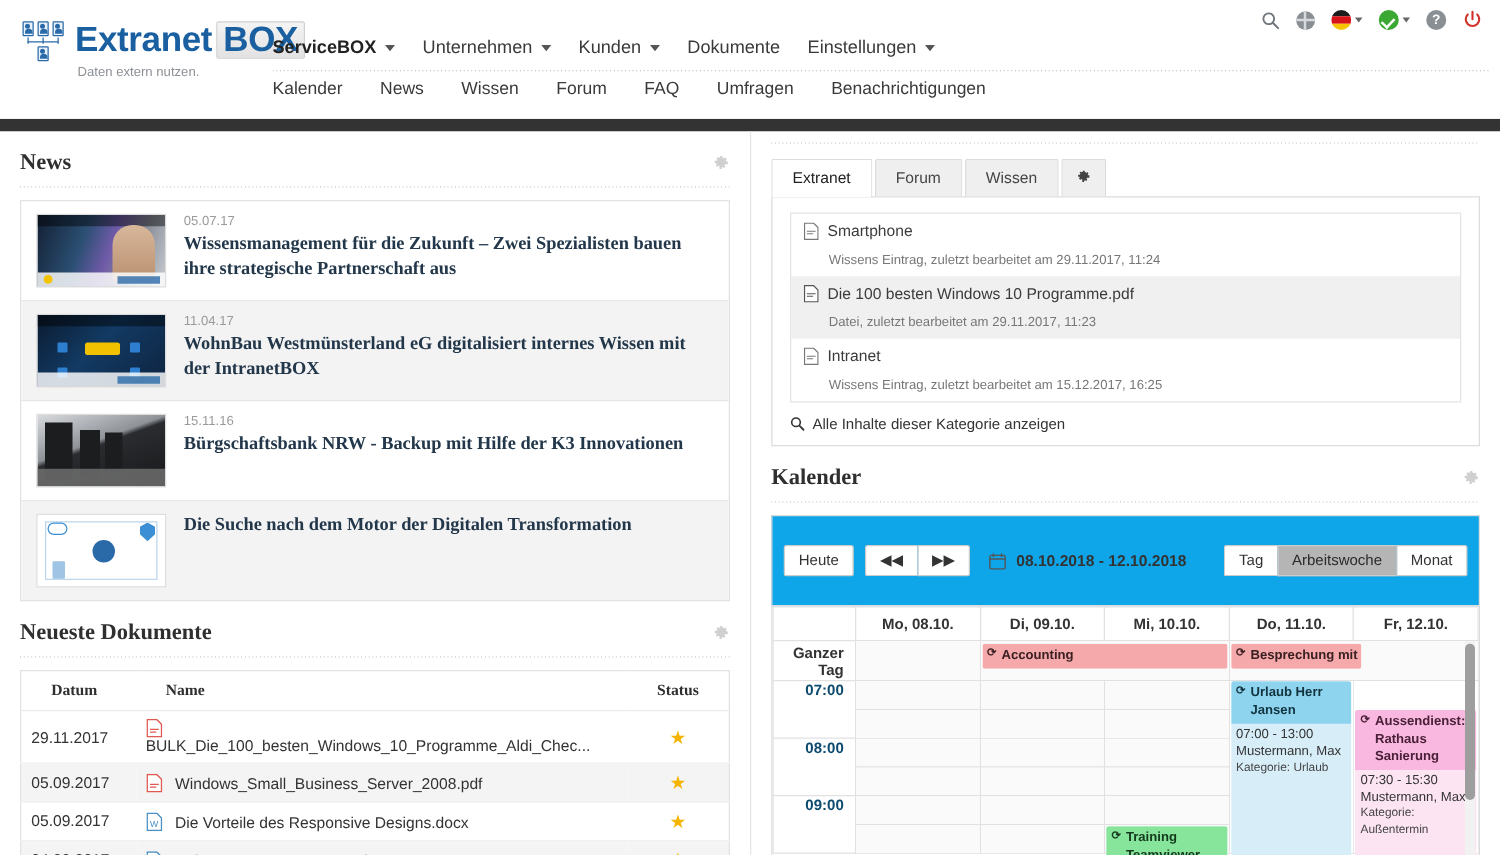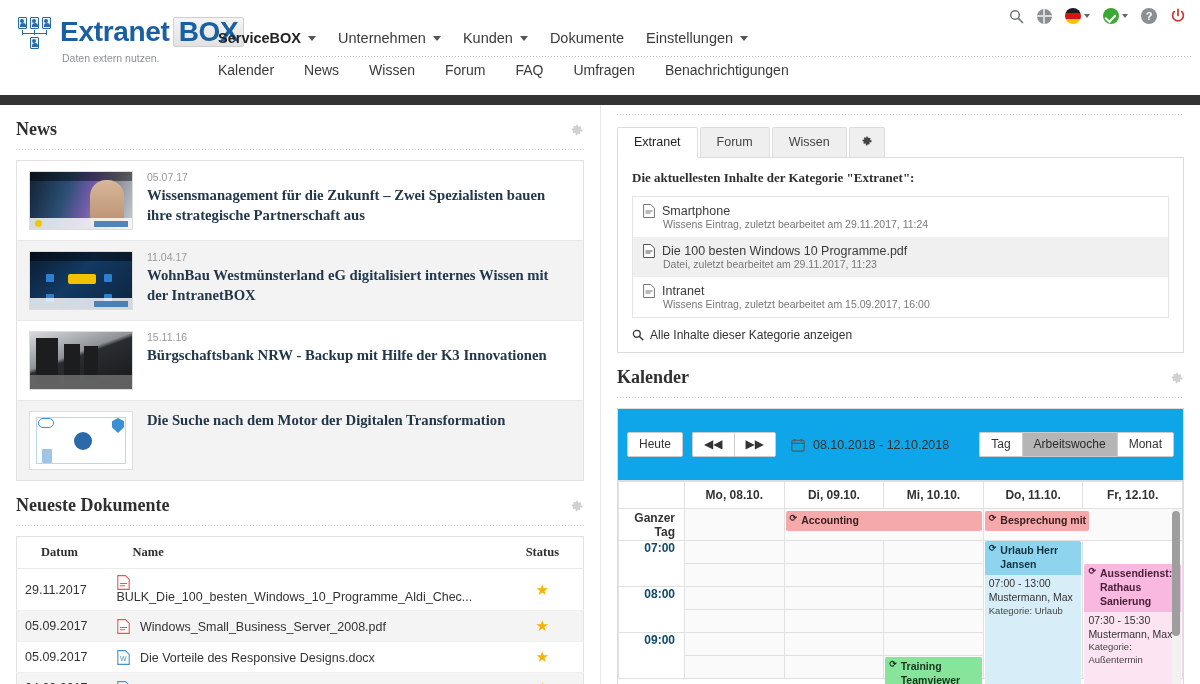--- a/index.html
+++ b/index.html
@@ -162,38 +162,38 @@
   .tab.active { background: #fff; color: #222; border-bottom: 1px solid #fff; margin-bottom: -1px; }
   .tab.gear-tab { padding: 7px 11px; }
 
   .tab-panel { border: 1px solid #dcdcdc; padding: 12px 14px 10px; }
   .tab-panel h4 { font-size: 13px; font-weight: bold; color: #2f2f2f; margin-bottom: 10px;
     font-family: "Liberation Serif", serif; }
   .cat-box { border: 1px solid #e4e4e4; }
   .cat-item { padding: 7px 10px; cursor: pointer; }
   .cat-item.alt { background: #f0f0f0; }
   .cat-name { font-size: 12.5px; color: #3b3b3b; display: flex; align-items: center; gap: 7px; }
-  .cat-meta { font-size: 10.5px; color: #777; margin-top: 0; margin-left: 20px; }
+  .cat-meta { font-size: 10.5px; color: #777; margin-top: 10px; margin-left: 20px; }
   .cat-link { margin-top: 10px; font-size: 12px; color: #333; display: flex; align-items: center; gap: 6px; cursor: pointer; }
 
   
   .cal-toolbar {
     margin-top: 10px; background: #0ea5e9; border: 1px solid #dcdcdc;
     padding: 23px 9px; display: flex; align-items: center; gap: 9px;
   }
   .btn {
     background: #fff; border: 1px solid #ccc; border-radius: 2px;
     padding: 5px 11px; font-size: 12px; color: #333; cursor: pointer; line-height: 1.1;
   }
   .btn-group { display: flex; }
   .btn-group .btn { border-radius: 0; border-right-width: 0; }
   .btn-group .btn:first-child { border-radius: 2px 0 0 2px; }
   .btn-group .btn:last-child { border-radius: 0 2px 2px 0; border-right-width: 1px; }
   .btn.sel { background: #b5b5b5; color: #2a2a2a; }
-  .cal-range { display: flex; align-items: flex-start; gap: 8px; font-size: 12.5px; color: #333; margin-left: 6px; }
+  .cal-range { display: flex; align-items: flex-start; gap: 8px; font-size: 12.5px; color: #333; margin-left: 6px; font-weight: bold; }
   .cal-spacer { flex: 1; }
 
   .cal-grid-wrap { border: 1px solid #dcdcdc; border-top: none; position: relative; overflow: hidden; height: 209px; }
   .cal-table { width: 100%; border-collapse: collapse; table-layout: fixed; }
   .cal-table th, .cal-table td { border: 1px solid #e1e1e1; }
   .cal-table thead th { background: #fff; font-size: 12px; font-weight: bold; color: #333; padding: 6px 0; text-align: center; }
   .cal-table .c-time { width: 66px; }
   .time-label { font-size: 12px; font-weight: bold; color: #0c4a6e; text-align: right; padding-right: 9px; vertical-align: top; }
   .allday-label { font-size: 12px; font-weight: bold; text-align: right; padding-right: 9px; color: #333; }
   .allday-cell { height: 32px; background: #fafafa; vertical-align: top; padding: 0; position: relative; }
@@ -478,21 +478,20 @@
       <div class="tab">Wissen</div>
       <div class="tab gear-tab">
         <svg width="12" height="12" viewBox="0 0 16 16">
             <path fill="#444" d="M8 5.2A2.8 2.8 0 1 0 8 10.8 2.8 2.8 0 0 0 8 5.2zm0 4.3a1.5 1.5 0 1 1 0-3 1.5 1.5 0 0 1 0 3z"></path>
             <path fill="#444" d="M14 7h-1.3a4.8 4.8 0 0 0-.5-1.2l.9-.9-1.4-1.4-.9.9A4.8 4.8 0 0 0 9 3.3V2H7v1.3c-.4.1-.8.3-1.2.5l-.9-.9L3.5 4.3l.9.9c-.2.4-.4.8-.5 1.2H2v2h1.3c.1.4.3.8.5 1.2l-.9.9 1.4 1.4.9-.9c.4.2.8.4 1.2.5V14h2v-1.3c.4-.1.8-.3 1.2-.5l.9.9 1.4-1.4-.9-.9c.2-.4.4-.8.5-1.2H14z"></path>
           </svg>
       </div>
     </div>
 
     <div class="tab-panel">
-      <h4>Die aktuellesten Inhalte der Kategorie "Extranet":</h4>
       <div class="cat-box">
         <div class="cat-item">
           <div class="cat-name">
             <svg width="12" height="14" viewBox="0 0 12 14">
                 <path fill="#fff" stroke="#777" stroke-width="1" d="M.6.5h7.2l3.6 3.6v9.4H.6z"></path>
                 <path fill="#777" d="M2.5 6.5h7v.9h-7zm0 2h5v.9h-5z"></path>
               </svg>
             <span>Smartphone</span>
           </div>
           <div class="cat-meta">Wissens Eintrag, zuletzt bearbeitet am 29.11.2017, 11:24</div>
@@ -508,21 +507,21 @@
           <div class="cat-meta">Datei, zuletzt bearbeitet am 29.11.2017, 11:23</div>
         </div>
         <div class="cat-item">
           <div class="cat-name">
             <svg width="12" height="14" viewBox="0 0 12 14">
                 <path fill="#fff" stroke="#777" stroke-width="1" d="M.6.5h7.2l3.6 3.6v9.4H.6z"></path>
                 <path fill="#777" d="M2.5 6.5h7v.9h-7zm0 2h5v.9h-5z"></path>
               </svg>
             <span>Intranet</span>
           </div>
-          <div class="cat-meta">Wissens Eintrag, zuletzt bearbeitet am 15.09.2017, 16:00</div>
+          <div class="cat-meta">Wissens Eintrag, zuletzt bearbeitet am 15.12.2017, 16:25</div>
         </div>
       </div>
       <div class="cat-link">
         <svg width="12" height="12" viewBox="0 0 16 16">
             <circle cx="6.4" cy="6.4" r="4.6" fill="none" stroke="#333" stroke-width="1.7"></circle>
             <line x1="10" y1="10" x2="14.4" y2="14.4" stroke="#333" stroke-width="1.9" stroke-linecap="round"></line>
           </svg>
         <span>Alle Inhalte dieser Kategorie anzeigen</span>
       </div>
     </div>

